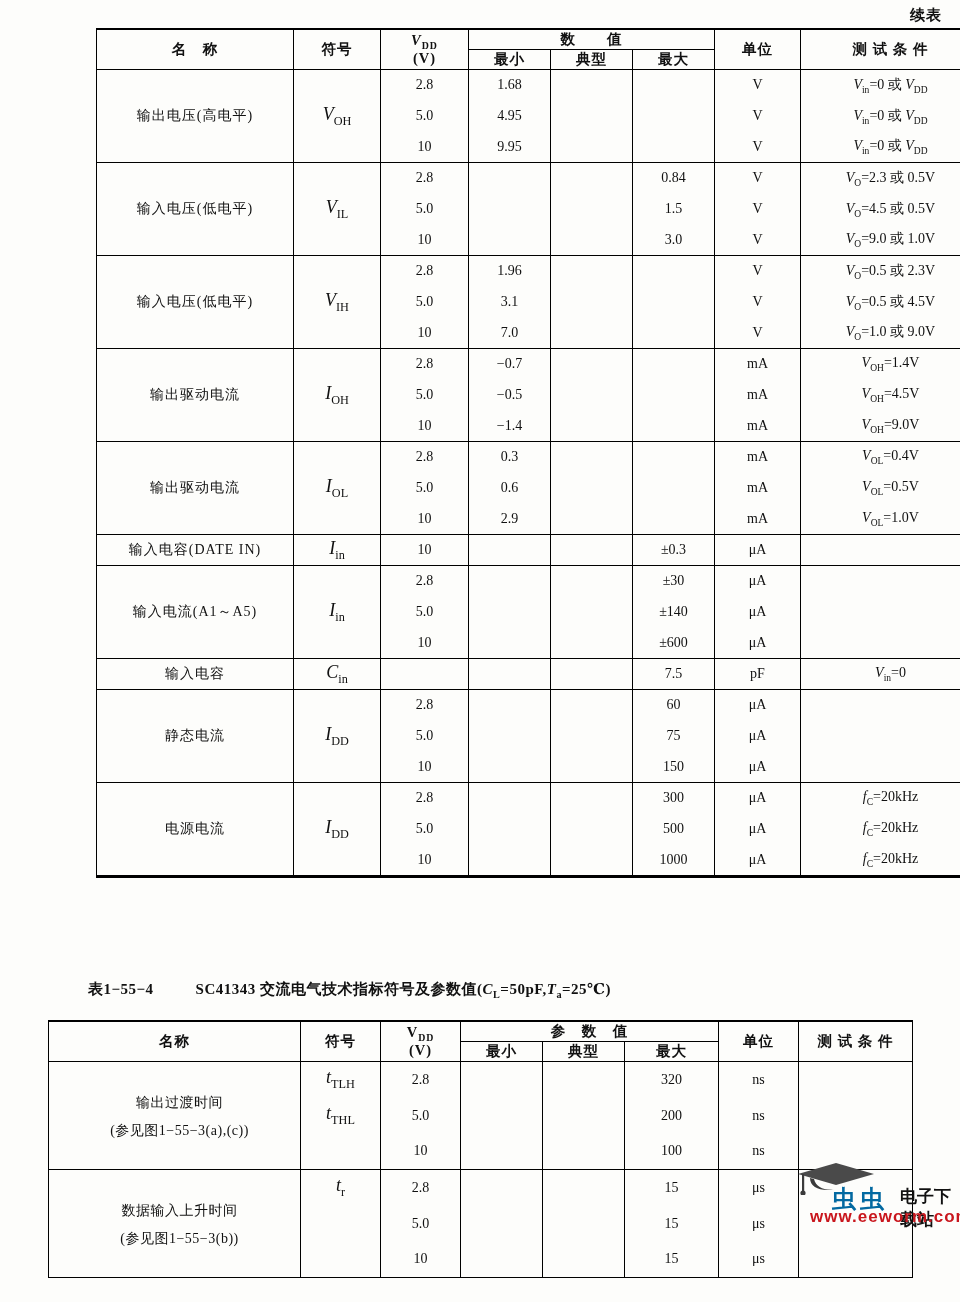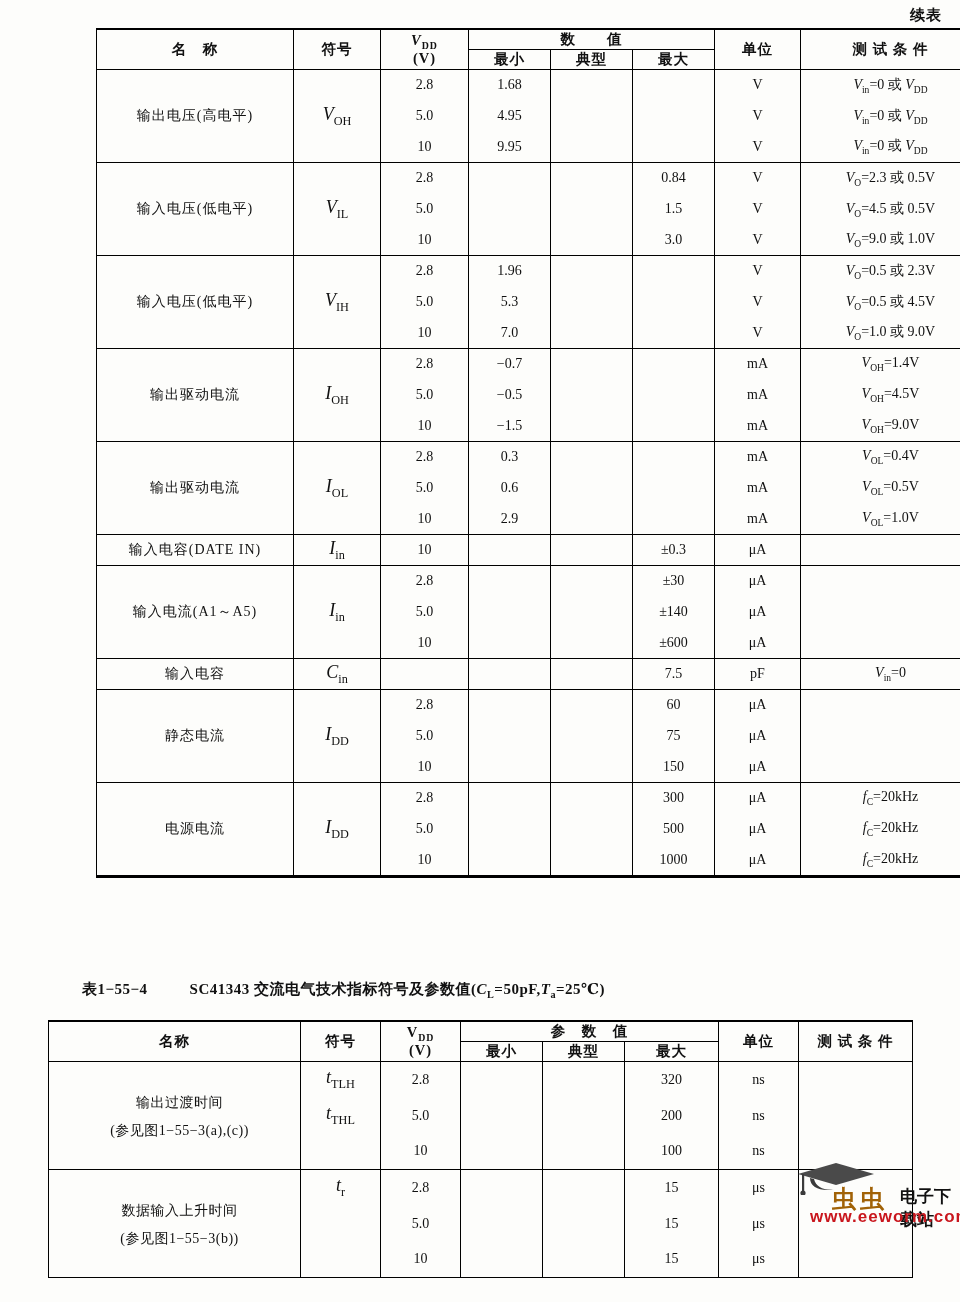--- a/index.html
+++ b/index.html
@@ -55,42 +55,42 @@
   .sym{font-size:18px;}
 
   i.v{font-style:italic;font-family:"Liberation Serif",serif;}
   sub{font-size:.68em;font-style:normal;}
 
   .noline-b{border-bottom:0 !important;}
   .noline-t{border-top:0 !important;}
 
   
   #tbl1-wrap{position:absolute;left:48px;top:28px;width:864px;margin-left:48px;}
-  #cap2{position:absolute;left:82px;top:980px;font-size:15px;font-weight:bold;letter-spacing:.5px;white-space:nowrap;}
+  #cap2{position:absolute;left:88px;top:980px;font-size:15px;font-weight:bold;letter-spacing:.5px;white-space:nowrap;}
   #cap2 .gap{display:inline-block;width:42px;}
   #tbl2-wrap{position:absolute;left:48px;top:1020px;width:864px;}
 
   
   .wm{
     position:absolute;left:330px;top:630px;
     font-family:"Liberation Sans",sans-serif;
     font-size:42px;font-weight:bold;color:#e9e9e9;
     letter-spacing:2px;pointer-events:none;user-select:none;
     z-index:0;
   }
   .page table{position:relative;z-index:1;}
 
   
   .logo{
     position:absolute;right:4px;bottom:2px;
     width:168px;height:60px;
     z-index:3;
   }
   .logo .cap{position:absolute;left:8px;top:0px;}
-  .logo .bugs{position:absolute;left:44px;top:22px;font-size:24px;color:#a16207;font-weight:bold;letter-spacing:4px;font-family:"DejaVu Sans",sans-serif;}
+  .logo .bugs{position:absolute;left:44px;top:22px;font-size:24px;color:#0369a1;font-weight:bold;letter-spacing:4px;font-family:"DejaVu Sans",sans-serif;}
   .logo .zi{position:absolute;left:112px;top:24px;font-size:17px;font-weight:bold;color:#111;letter-spacing:0px;font-family:"Liberation Sans",sans-serif;}
   .logo .url{position:absolute;left:22px;top:46px;font-size:17px;font-weight:bold;color:#c9161d;letter-spacing:1px;font-family:"Liberation Sans",sans-serif;}
 </style>
 </head>
 <body>
 
 <div class="page">
 
   <div class="cont-label">续表</div>
 
@@ -178,21 +178,21 @@
             <td class="sym grp-top" rowspan="3"><i class="v">V</i><sub>IH</sub></td>
             <td class="val grp-top noline-b">2.8</td>
             <td class="val grp-top noline-b">1.96</td>
             <td class="val grp-top noline-b"></td>
             <td class="val grp-top noline-b"></td>
             <td class="unit grp-top noline-b">V</td>
             <td class="cond rgt grp-top noline-b"><i class="v">V</i><sub>O</sub>=0.5 或 2.3V</td>
           </tr>
           <tr class="data-row" style="height:31px">
             <td class="val noline-b noline-t">5.0</td>
-            <td class="val noline-b noline-t">5.3</td>
+            <td class="val noline-b noline-t">3.1</td>
             <td class="val noline-b noline-t"></td>
             <td class="val noline-b noline-t"></td>
             <td class="unit noline-b noline-t">V</td>
             <td class="cond rgt noline-b noline-t"><i class="v">V</i><sub>O</sub>=0.5 或 4.5V</td>
           </tr>
           <tr class="data-row" style="height:31px">
             <td class="val noline-t">10</td>
             <td class="val noline-t">7.0</td>
             <td class="val noline-t"></td>
             <td class="val noline-t"></td>
@@ -212,21 +212,21 @@
           <tr class="data-row" style="height:31px">
             <td class="val noline-b noline-t">5.0</td>
             <td class="val noline-b noline-t">−0.5</td>
             <td class="val noline-b noline-t"></td>
             <td class="val noline-b noline-t"></td>
             <td class="unit noline-b noline-t">mA</td>
             <td class="cond rgt noline-b noline-t"><i class="v">V</i><sub>OH</sub>=4.5V</td>
           </tr>
           <tr class="data-row" style="height:31px">
             <td class="val noline-t">10</td>
-            <td class="val noline-t">−1.5</td>
+            <td class="val noline-t">−1.4</td>
             <td class="val noline-t"></td>
             <td class="val noline-t"></td>
             <td class="unit noline-t">mA</td>
             <td class="cond rgt noline-t"><i class="v">V</i><sub>OH</sub>=9.0V</td>
           </tr>
           <tr class="data-row" style="height:31px">
             <td class="nm lft grp-top" rowspan="3">输出驱动电流</td>
             <td class="sym grp-top" rowspan="3"><i class="v">I</i><sub>OL</sub></td>
             <td class="val grp-top noline-b">2.8</td>
             <td class="val grp-top noline-b">0.3</td>

